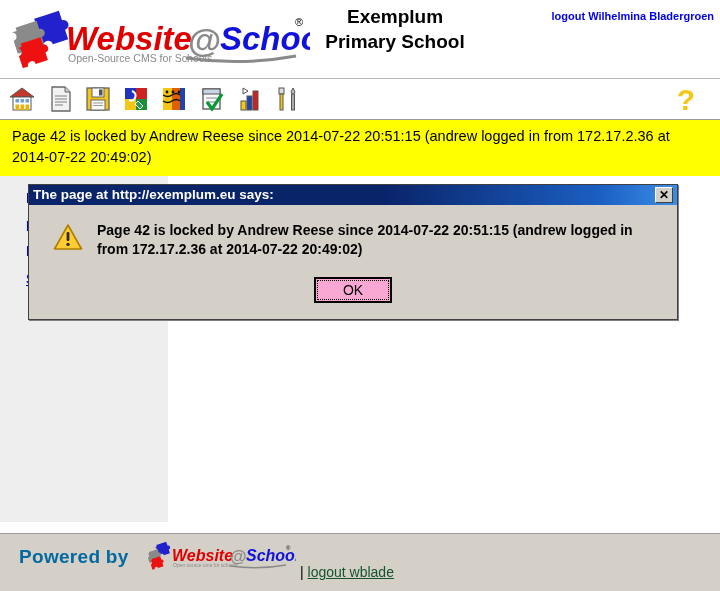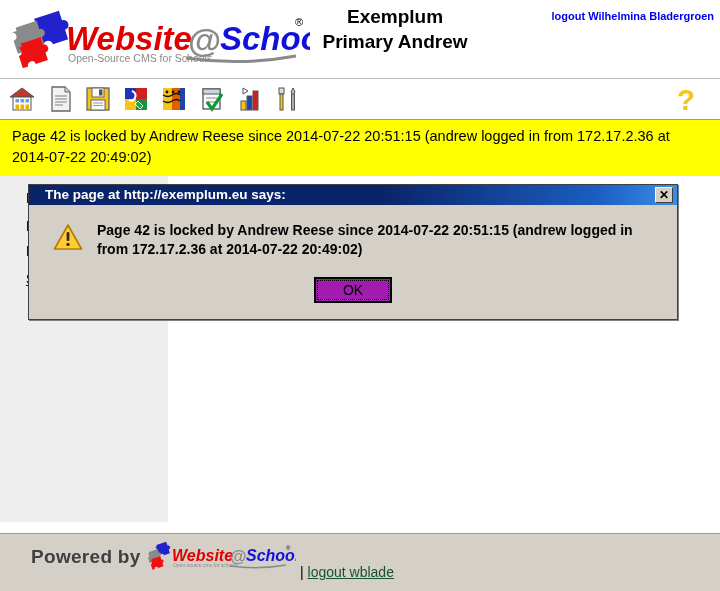--- a/index.html
+++ b/index.html
@@ -175,25 +175,25 @@
     left: 0;
     bottom: 0;
     width: 720px;
     height: 58px;
     background: #d4d0c8;
     border-top: 1px solid #9a9a9a;
     box-sizing: border-box;
   }
   .powered {
     position: absolute;
-    left: 31px;
+    left: 19px;
     top: 12px;
     font-weight: bold;
     font-size: 19px;
-    color: #404040;
+    color: #0369a1;
     letter-spacing: 0.3px;
   }
   .footer-logo {
     position: absolute;
     left: 148px;
     top: 8px;
     width: 148px;
     height: 30px;
   }
   .footer-logo svg { display:block; }
@@ -220,21 +220,21 @@
     box-shadow: 1px 1px 0 #808080;
     z-index: 50;
   }
   .dlg-title {
     height: 20px;
     background: linear-gradient(to right, #0a246a 0%, #0a246a 55%, #1b5fc2 88%, #3a8ee6 100%);
     color: #ffffff;
     font-weight: bold;
     font-size: 13.5px;
     line-height: 20px;
-    padding: 0 4px 0 16px;
+    padding: 0 4px 0 4px;
     display: flex;
     align-items: center;
     justify-content: space-between;
   }
   .dlg-close {
     width: 18px;
     height: 16px;
     background: #d4d0c8;
     border: 1px solid #ffffff;
     border-right-color: #404040;
@@ -266,21 +266,21 @@
     font-weight: bold;
   }
   .dlg-actions {
     text-align: center;
     padding: 12px 0 16px 0;
   }
   .dlg-ok {
     display: inline-block;
     min-width: 78px;
     padding: 3px 16px;
-    background: #a21caf;
+    background: #f9a8d4;
     border: 2px solid #000000;
     outline: 1px dotted #000;
     outline-offset: -4px;
     font-size: 14px;
     font-weight: normal;
     font-family: "Liberation Sans", sans-serif;
     color: #000;
     cursor: pointer;
     box-sizing: border-box;
   }
@@ -302,21 +302,21 @@
       <text x="178" y="42" font-family="'Liberation Sans',sans-serif" font-size="34" font-weight="bold" fill="#8a8a8a">@</text>
       <text x="210" y="40" font-family="'Liberation Sans',sans-serif" font-size="33" font-weight="bold" font-style="italic" fill="#1111dd">School</text>
       <text x="285" y="16" font-family="'Liberation Sans',sans-serif" font-size="11" fill="#000">®</text>
       <path d="M176 48 q55 8 110 -2" stroke="#8a8a8a" stroke-width="3" fill="none"></path>
       <text x="58" y="52" font-family="'Liberation Sans',sans-serif" font-size="10.5" fill="#8a8a8a">Open-Source CMS for Schools</text>
     </svg>
   </div>
 
   <div class="school-name">
     <div>Exemplum</div>
-    <div>Primary Andrew</div>
+    <div>Primary School</div>
   </div>
 
   <div class="header-right">
     <div><a href="#">logout Wilhelmina Bladergroen</a></div>
   </div>
 </div>
 
 <div class="toolbar">
   <div class="toolbar-icons">
 

